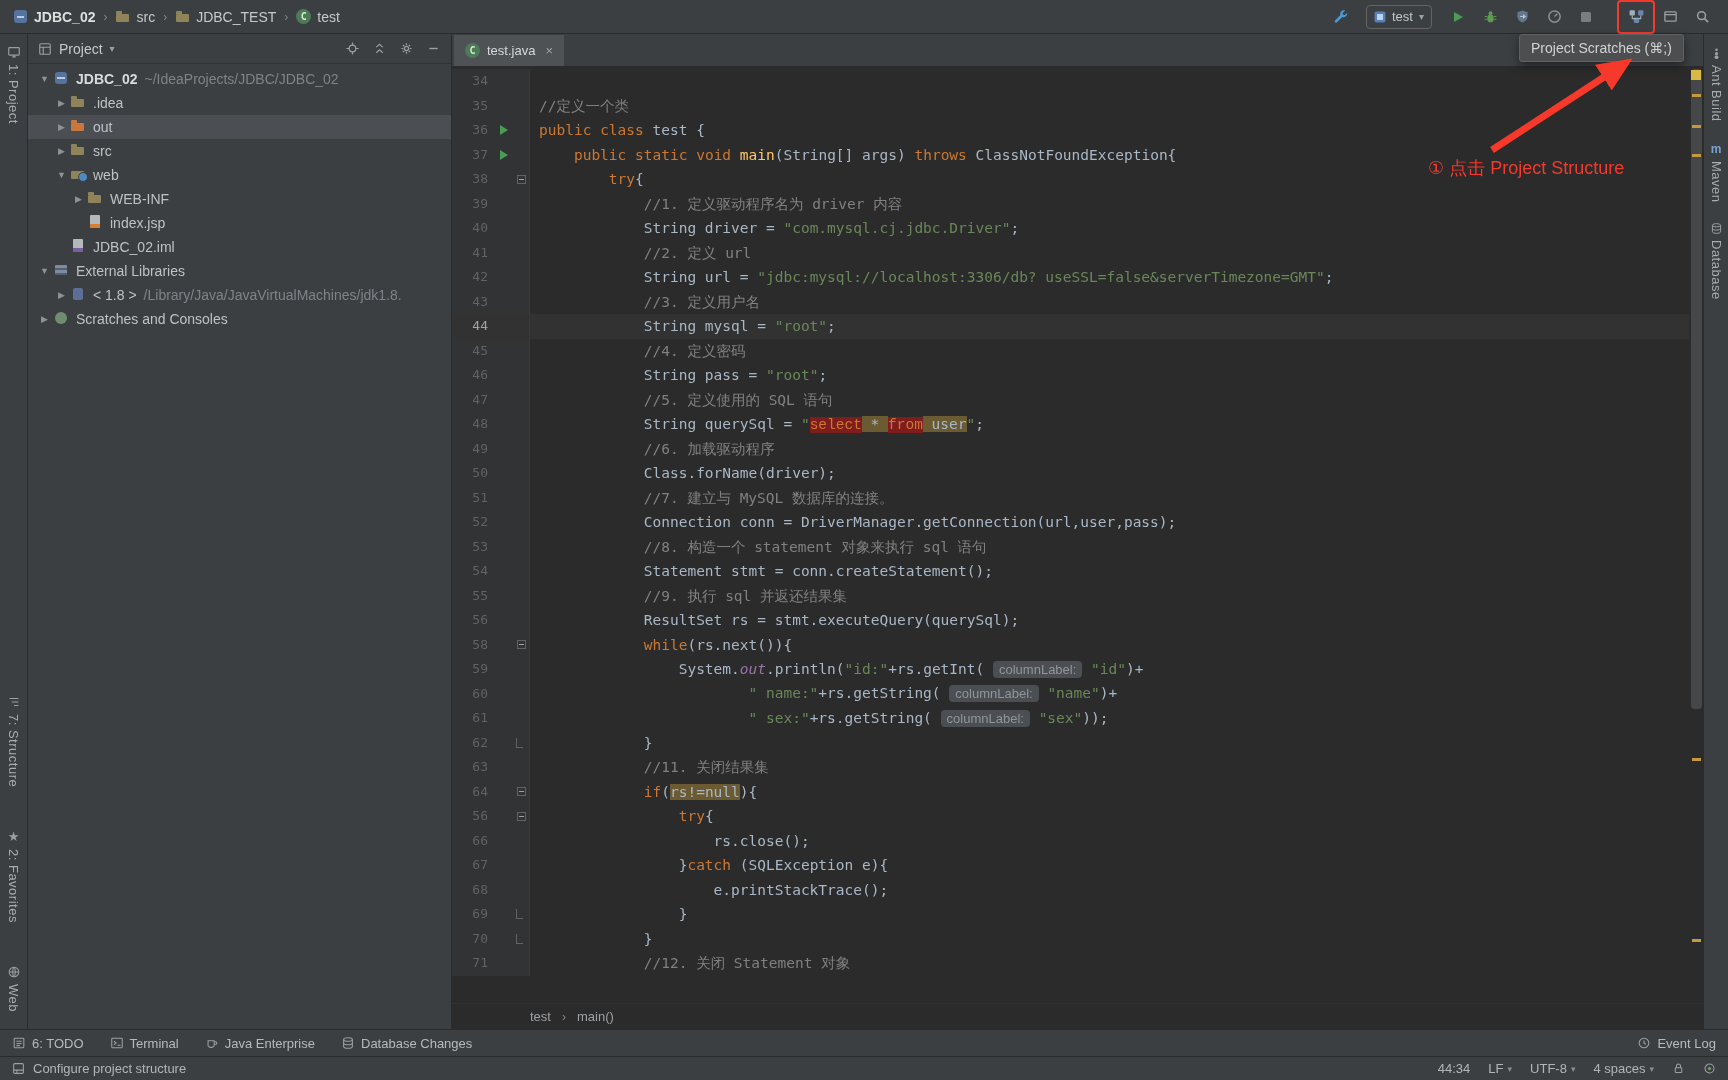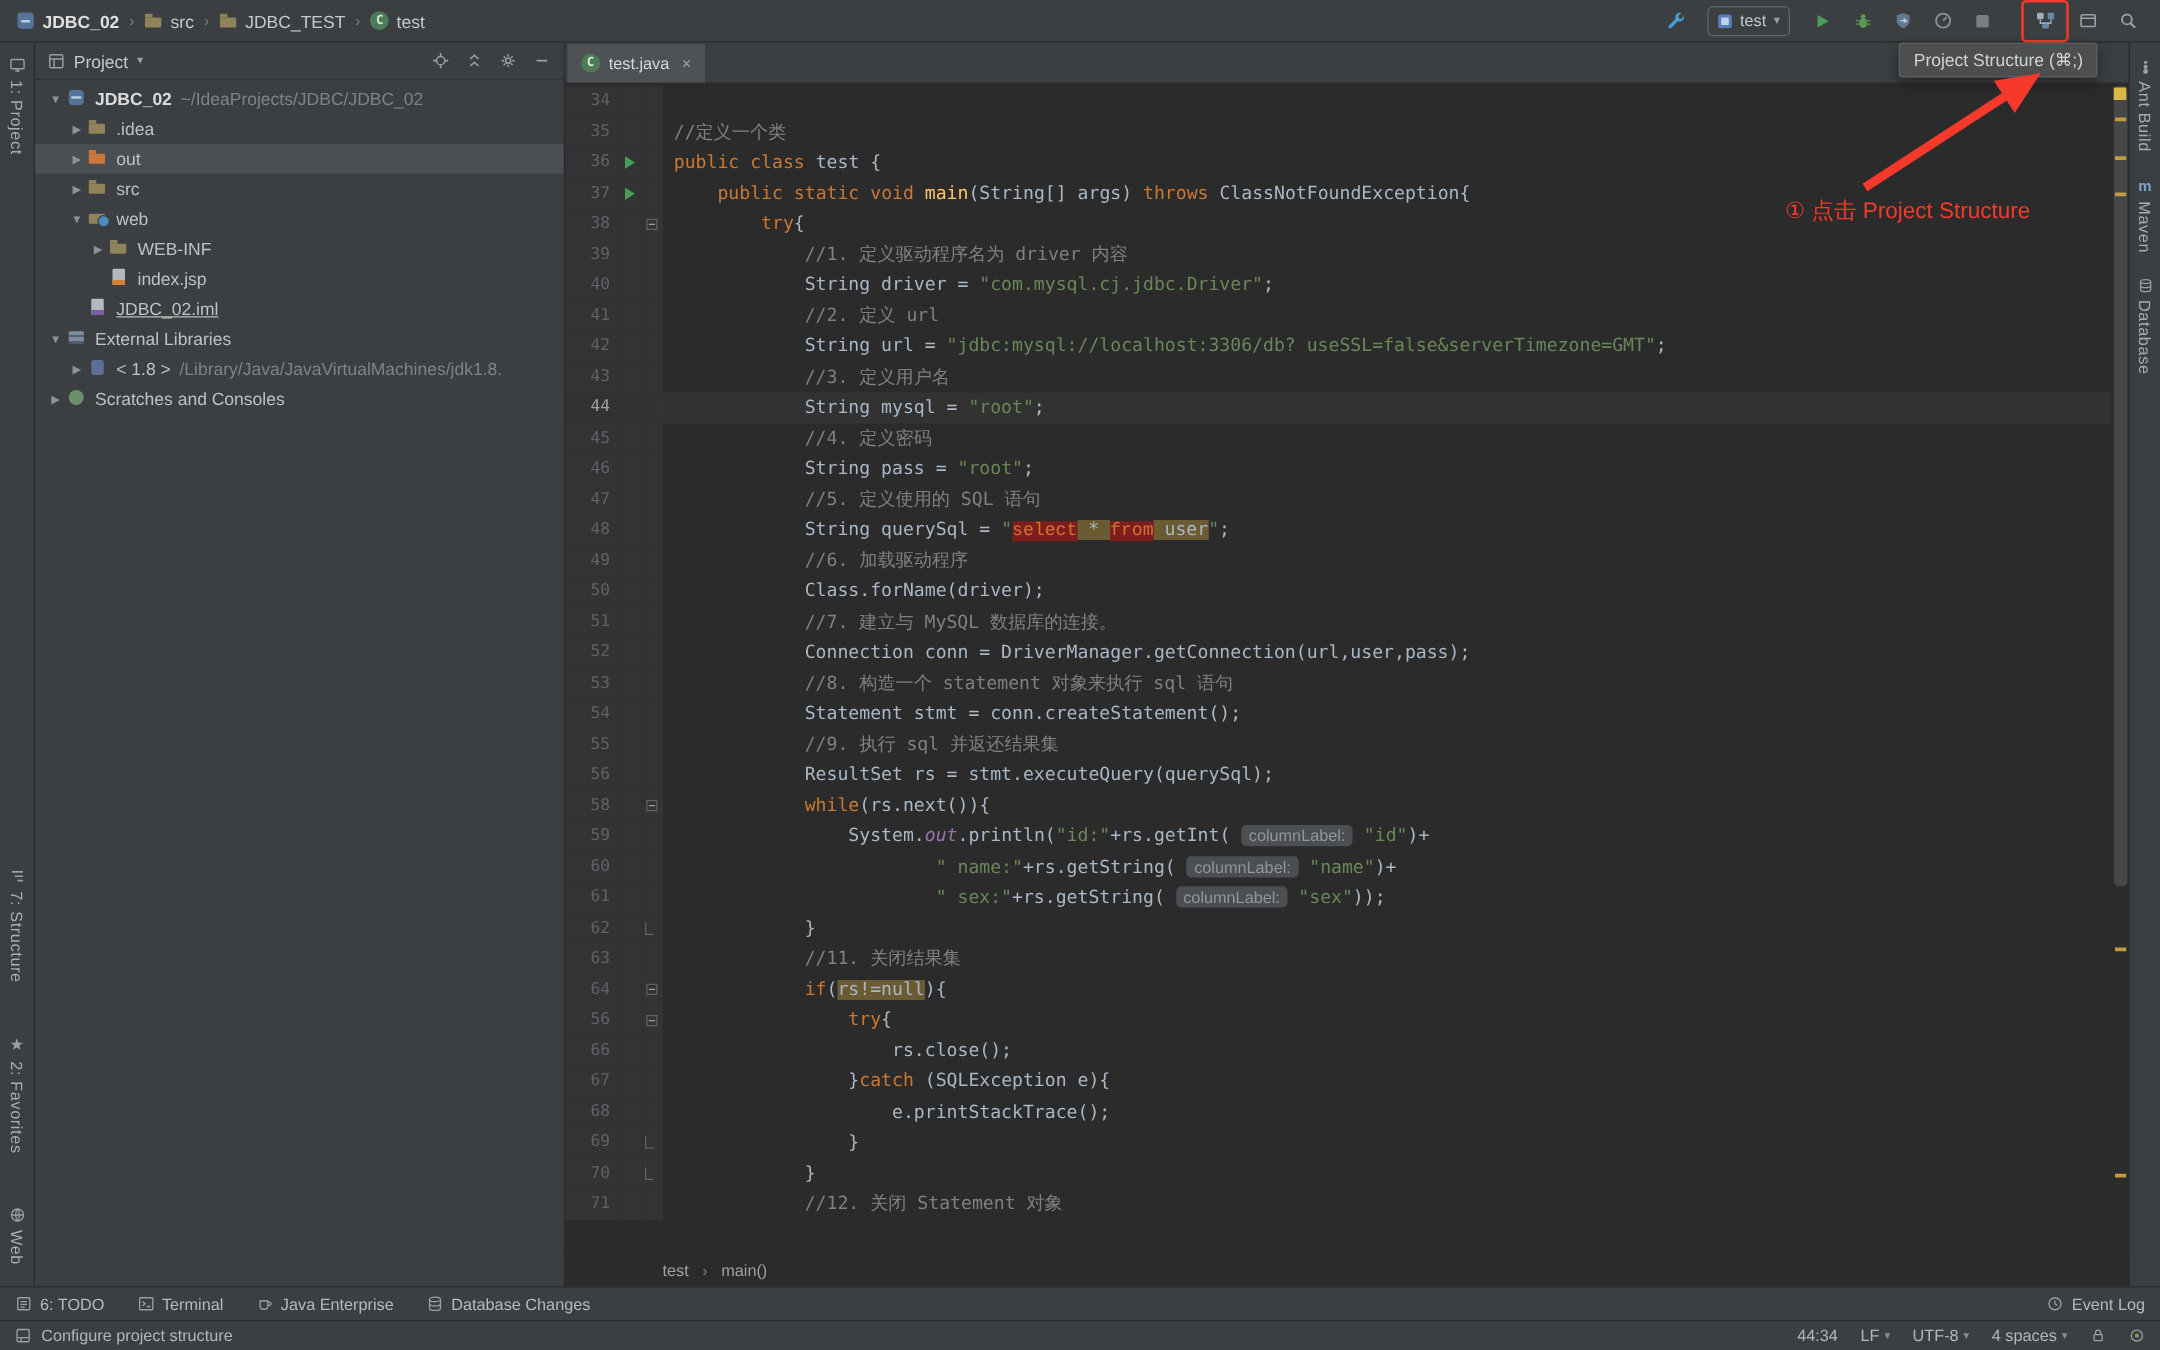--- a/index.html
+++ b/index.html
@@ -318,21 +318,21 @@
           <div class="trow" style="padding-left: 42px;">
             <span class="tarrow">▶</span>
             <span class="ticon"><span class="ti ti-folder"></span></span>
             <span class="tlabel">WEB-INF</span>
           </div>
           <div class="trow" style="padding-left: 42px;">
             <span class="tarrow"></span>
             <span class="ticon"><span class="ti ti-jsp"></span></span>
             <span class="tlabel">index.jsp</span>
           </div>
-          <div class="trow" style="padding-left: 25px; text-decoration: underline;">
+          <div class="trow" style="padding-left: 25px;">
             <span class="tarrow"></span>
             <span class="ticon"><span class="ti ti-iml"></span></span>
             <span class="tlabel">JDBC_02.iml</span>
           </div>
           <div class="trow" style="padding-left: 8px;">
             <span class="tarrow">▼</span>
             <span class="ticon"><span class="ti ti-lib"></span></span>
             <span class="tlabel">External Libraries</span>
           </div>
           <div class="trow" style="padding-left: 25px;">
@@ -506,21 +506,21 @@
           <path d="M5.5 7V5a2.5 2.5 0 0 1 5 0v2"></path>
         </svg>
       <svg width="13" height="13" viewBox="0 0 16 16">
           <circle cx="8" cy="8" r="5.5" fill="none" stroke="#9aa0a3" stroke-width="1.3"></circle>
           <circle cx="8" cy="8" r="2" fill="#6ea05f"></circle>
         </svg>
     </div>
   </div>
 
   <div class="tooltip">
-    <span>Project Structure (⌘;)</span>
+    <span>Project Scratches (⌘;)</span>
   </div>
   <div class="annotation-text">① 点击 Project Structure</div>
   <svg class="overlay-svg" viewBox="0 0 1728 1080">
     <defs>
       <marker id="ah" markerWidth="5" markerHeight="4.4" refX="2.5" refY="2.2" orient="auto">
         <polygon points="0 0, 5 2.2, 0 4.4" fill="#f6392b"></polygon>
       </marker>
     </defs>
     <line x1="1492" y1="150" x2="1618" y2="68" stroke="#f6392b" stroke-width="7" marker-end="url(#ah)"></line>
   </svg>

